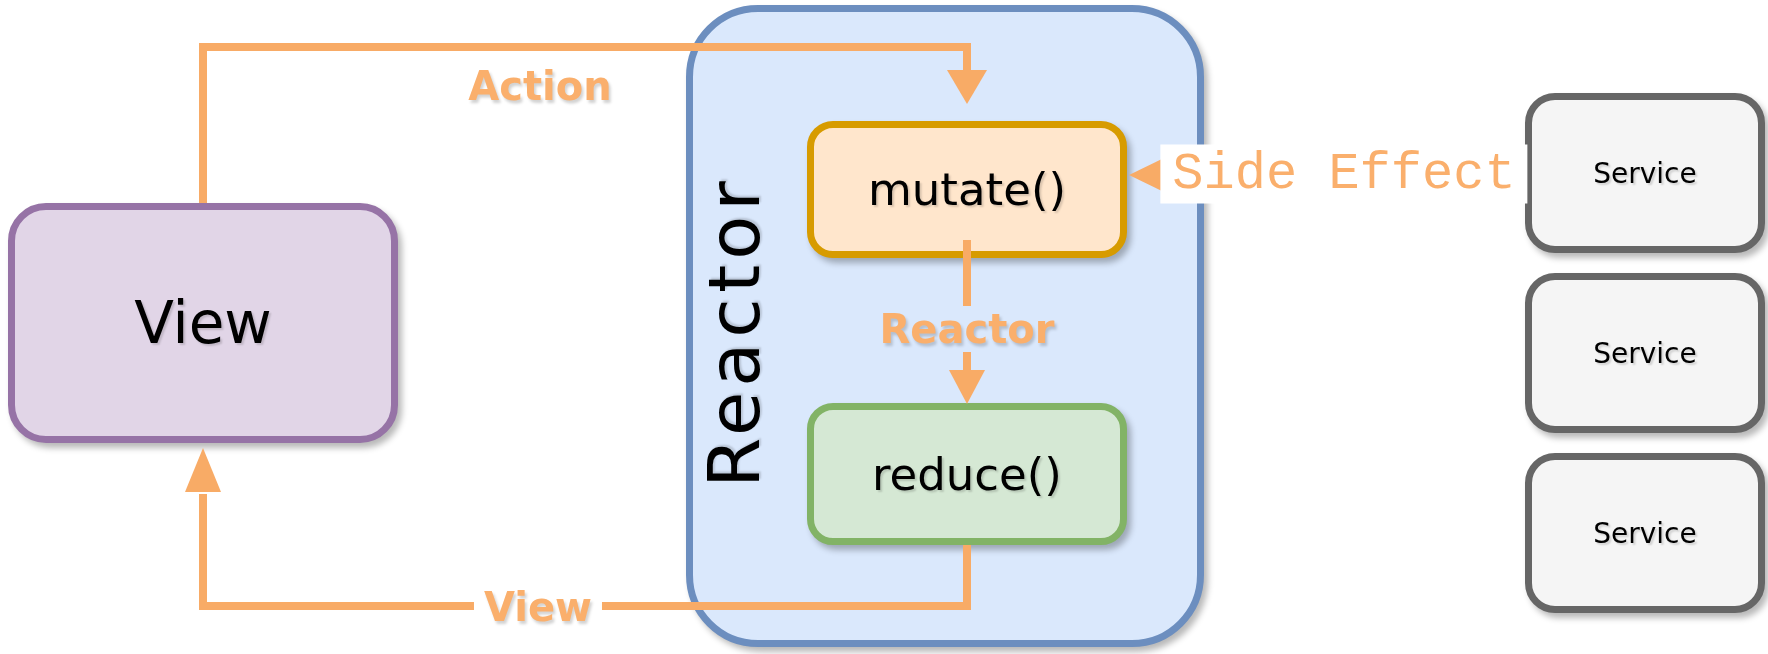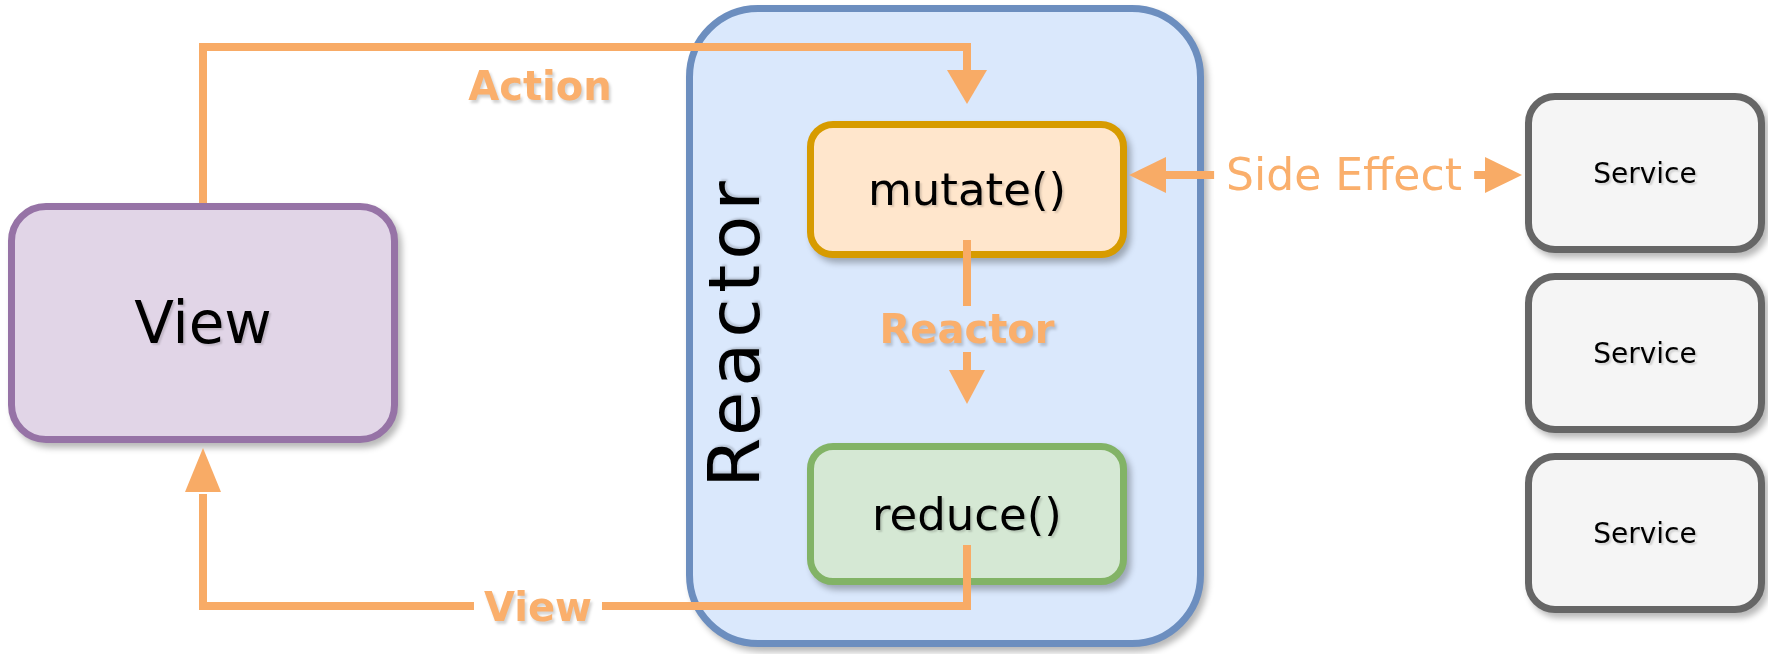--- a/index.html
+++ b/index.html
@@ -41,21 +41,20 @@
   .mutate-node{
     left:807px;top:103px;width:320px;height:137px;
     background:#FFE6CC;border:7px solid #D79B00;border-radius:26px;
     font-size:45px;
     margin-top:18px;
   }
   .reduce-node{
     left:807px;top:403px;width:320px;height:142px;
     background:#D5E8D4;border:7px solid #82B366;border-radius:26px;
     font-size:45px;
-    margin-top:40px;
   }
   .service-node{
     left:1525px;width:240px;height:160px;
     background:#F5F5F5;border:7px solid #666666;border-radius:30px;
     font-size:28px;
   }
   .service-1{top:93px;}
   .service-2{top:273px;}
   .service-3{top:453px;}
   #arrows{position:absolute;left:0;top:0;width:1768px;height:654px;pointer-events:none;}
@@ -68,23 +67,24 @@
     white-space:nowrap;
     text-shadow:2px 3px 3px rgba(0,0,0,0.18);
     padding:0 10px;
     background:#ffffff;
   }
   .action-label{left:540px;top:46px;margin-top:40px;}
   .mutation-label{left:967px;top:329px;background:#DAE8FC;padding:0 6px;}
   .state-label{left:538px;top:607px;}
   .side-effect-label{
     left:1344px;top:174px;
-    font-weight:normal;font-size:44px;
+    font-weight:normal;font-size:52px;
     text-shadow:none;
     padding:0 12px;
+    font-family:Liberation Mono, monospace;
   }
 </style>
 </head>
 <body>
 
 <div id="stage">
 
   <div class="node reactor-box"></div>
   <div class="reactor-label">Reactor</div>
 

